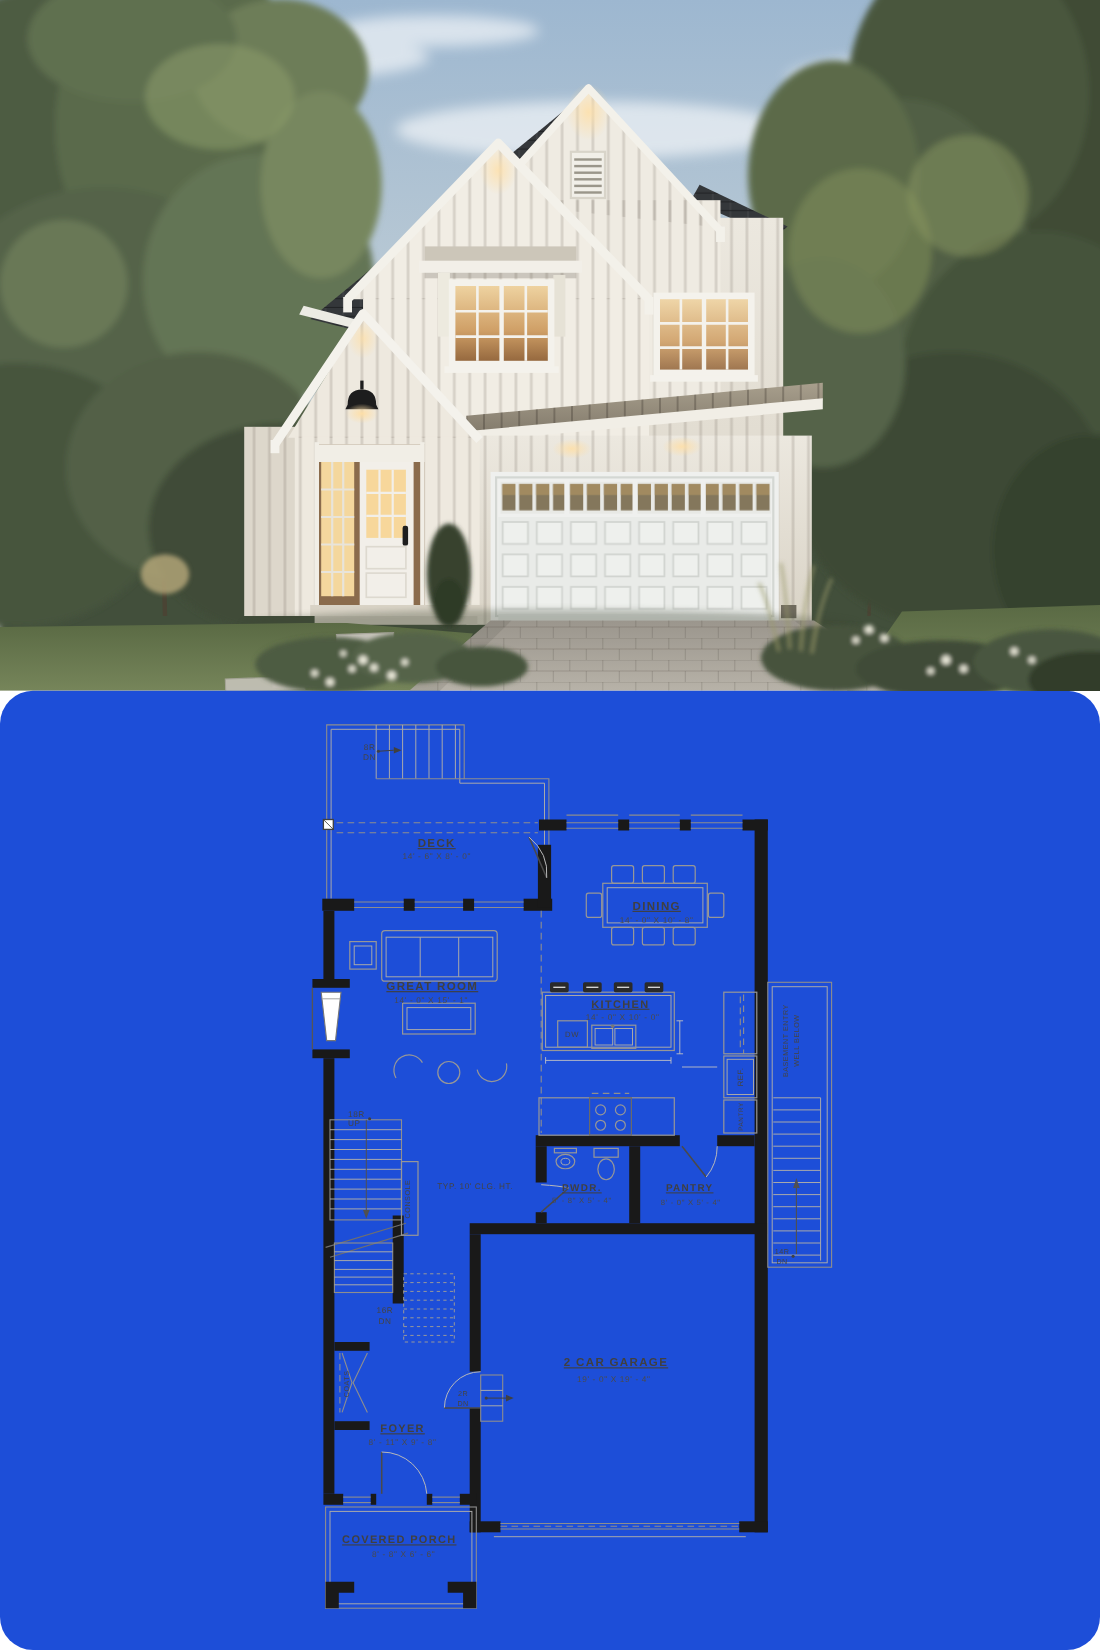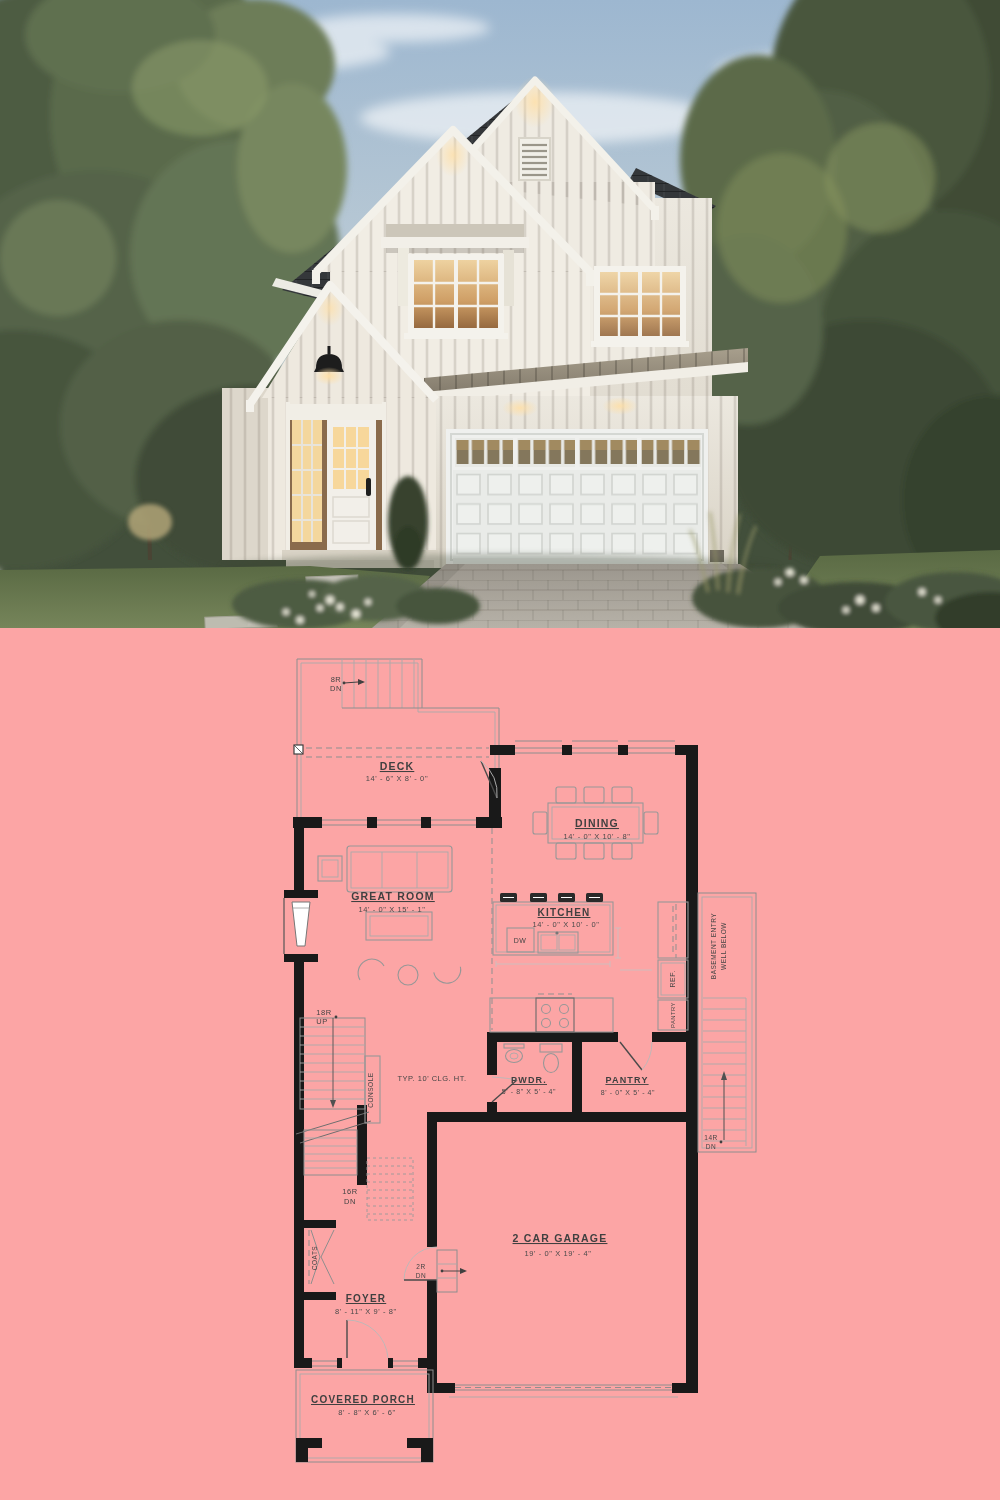--- a/index.html
+++ b/index.html
@@ -1,19 +1,19 @@
 <!DOCTYPE html>
 <html><head>
 <meta charset="utf-8">
 <style>
   html,body{margin:0;padding:0;background:#ffffff;}
   .page{position:relative;width:1000px;height:1500px;background:#fff;overflow:hidden;
         font-family:"Liberation Sans",sans-serif;}
   .photo-section{position:absolute;left:0;top:0;width:1000px;height:628px;}
-  .plan-section{position:absolute;left:0;top:628px;width:1000px;height:872px;background:#fca5a5;}
+  .plan-section{position:absolute;left:0;top:628px;width:1000px;height:872px;background:#1d4ed8;border-radius:30px;}
   svg{display:block;}
   text{font-family:"Liberation Sans",sans-serif;fill:#404040;}
   .room-title{font-weight:bold;letter-spacing:1.2px;text-decoration:underline;}
   .room-dims{letter-spacing:0.6px;fill:#4a4a4a;}
   .tiny-label{letter-spacing:0.5px;fill:#444;}
   .thin{stroke:#8e8e8e;stroke-width:1;fill:none;}
   .lighter{stroke:#aaaaaa;stroke-width:0.9;fill:none;}
   .furn{stroke:#979797;stroke-width:1.1;fill:none;}
   .wall{fill:#191919;}
   .dash{stroke:#8f8f8f;stroke-width:1;fill:none;stroke-dasharray:6 4;}

